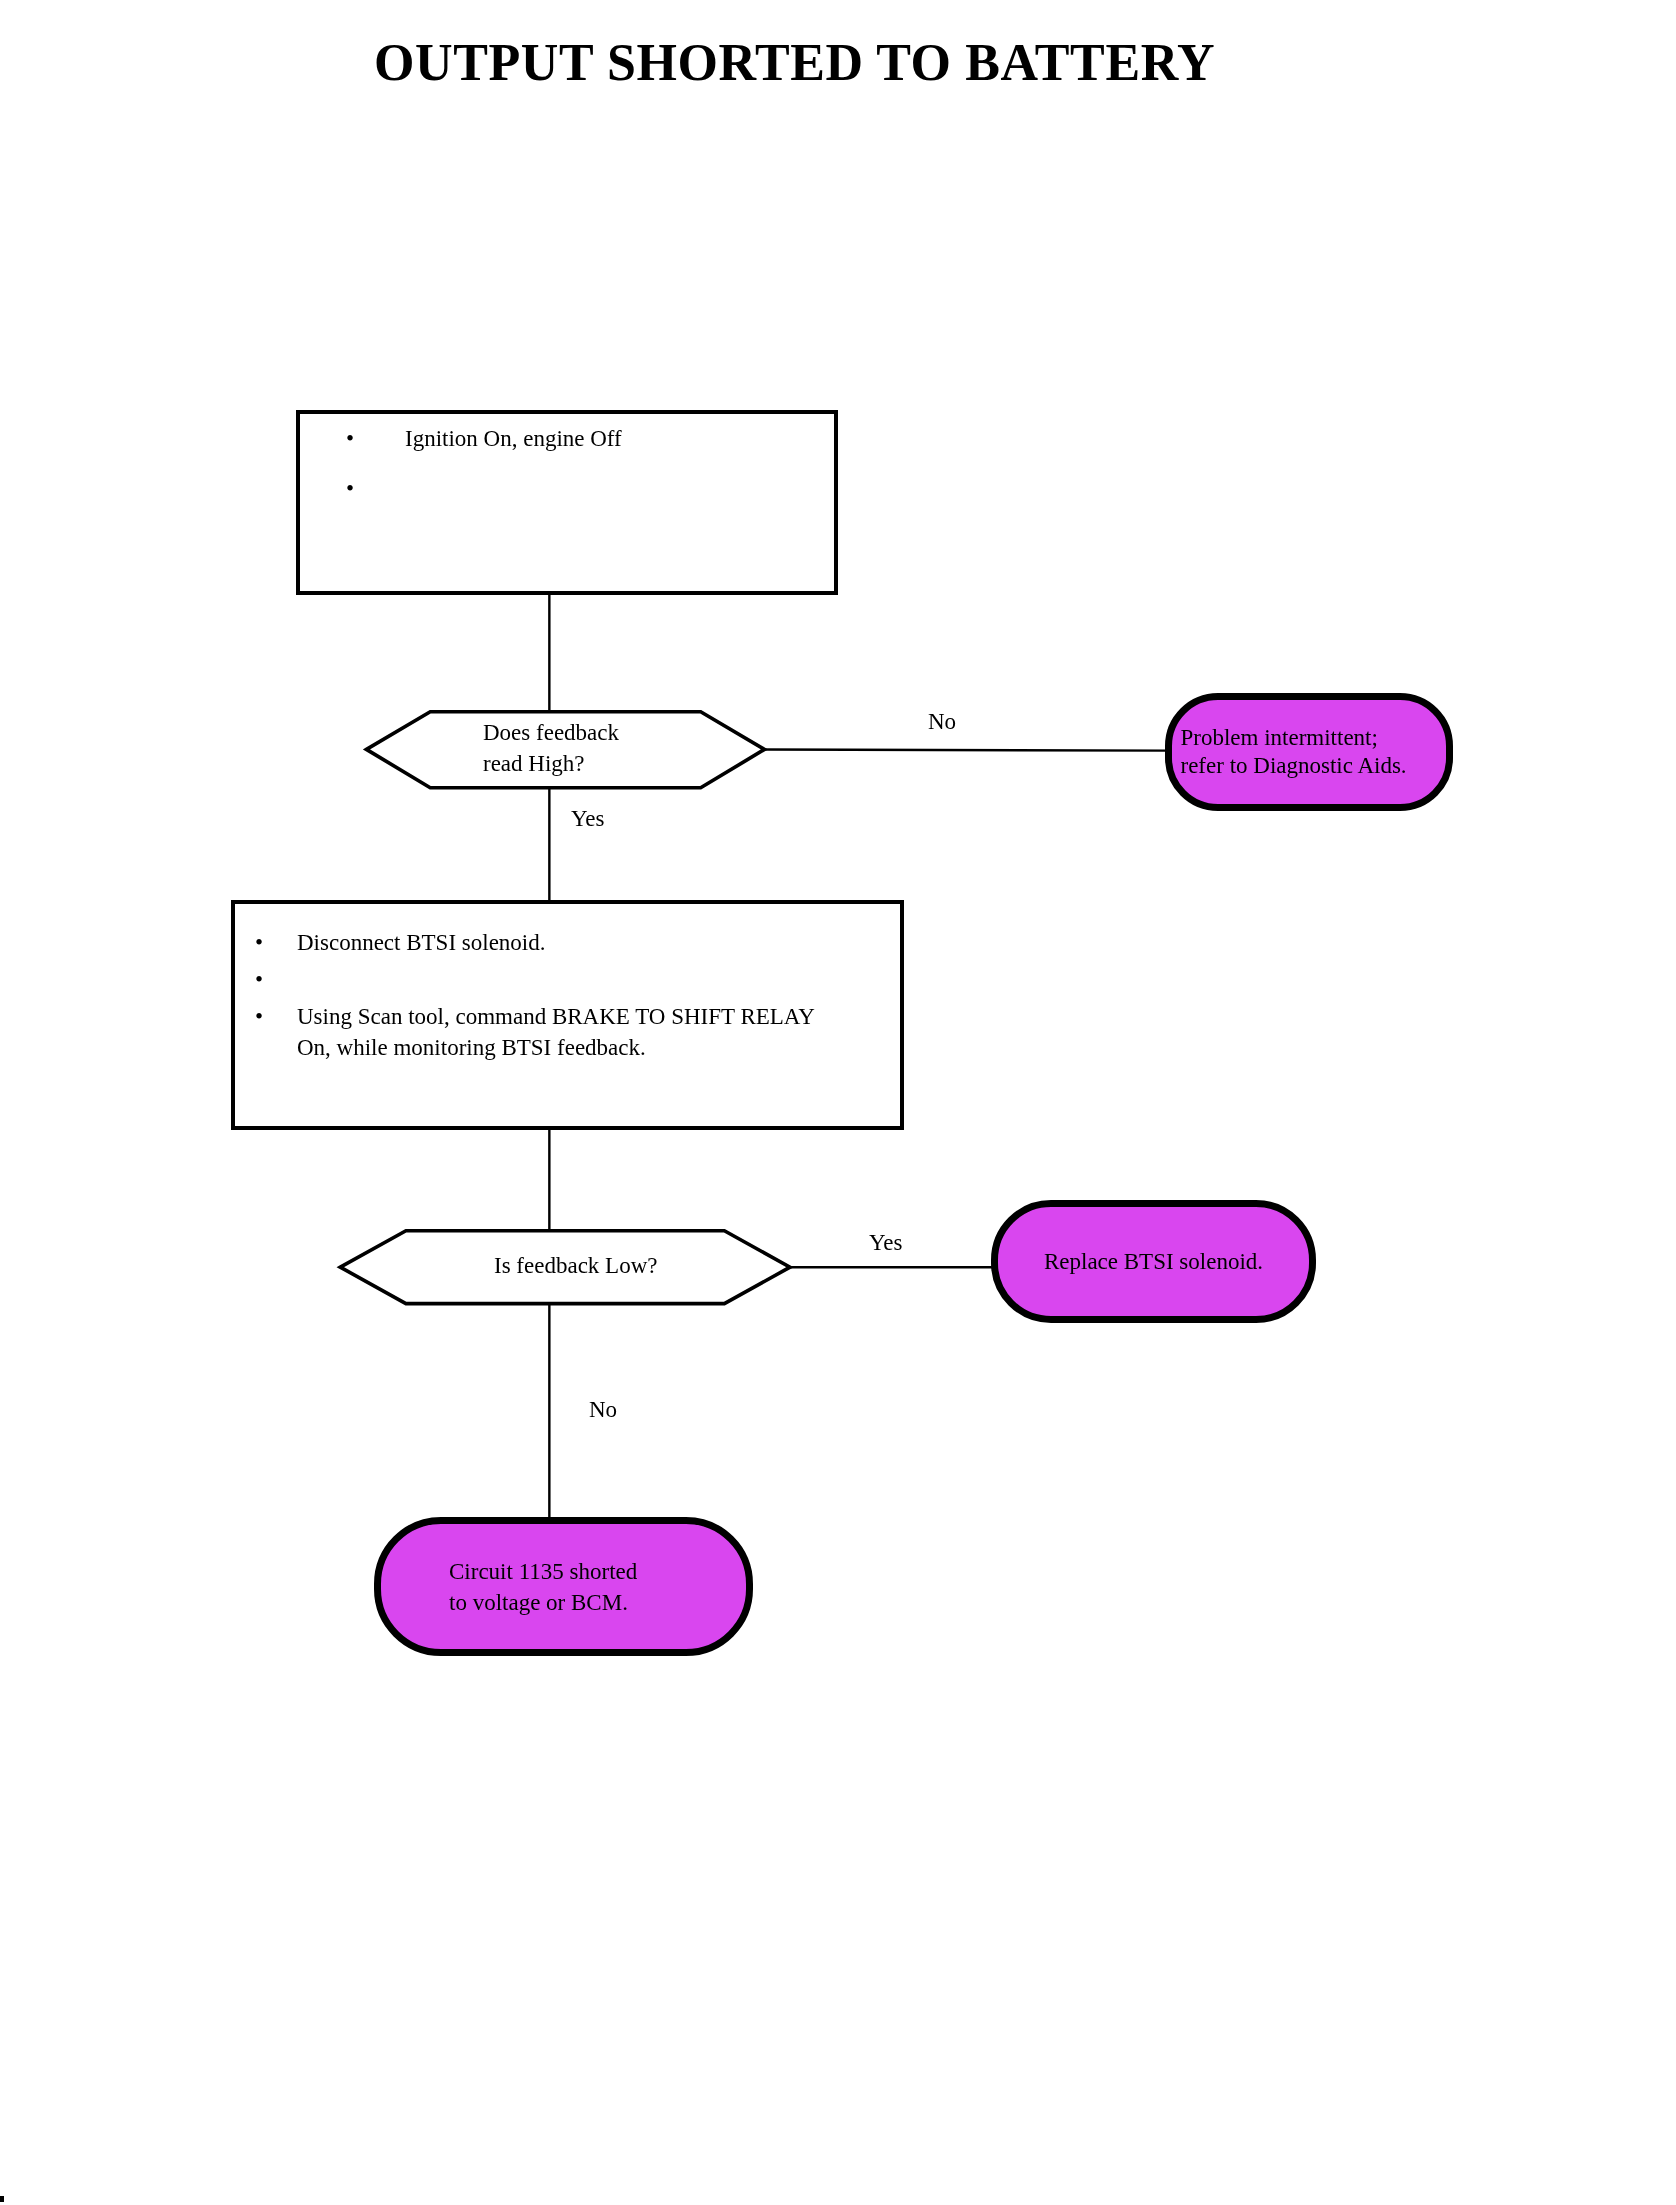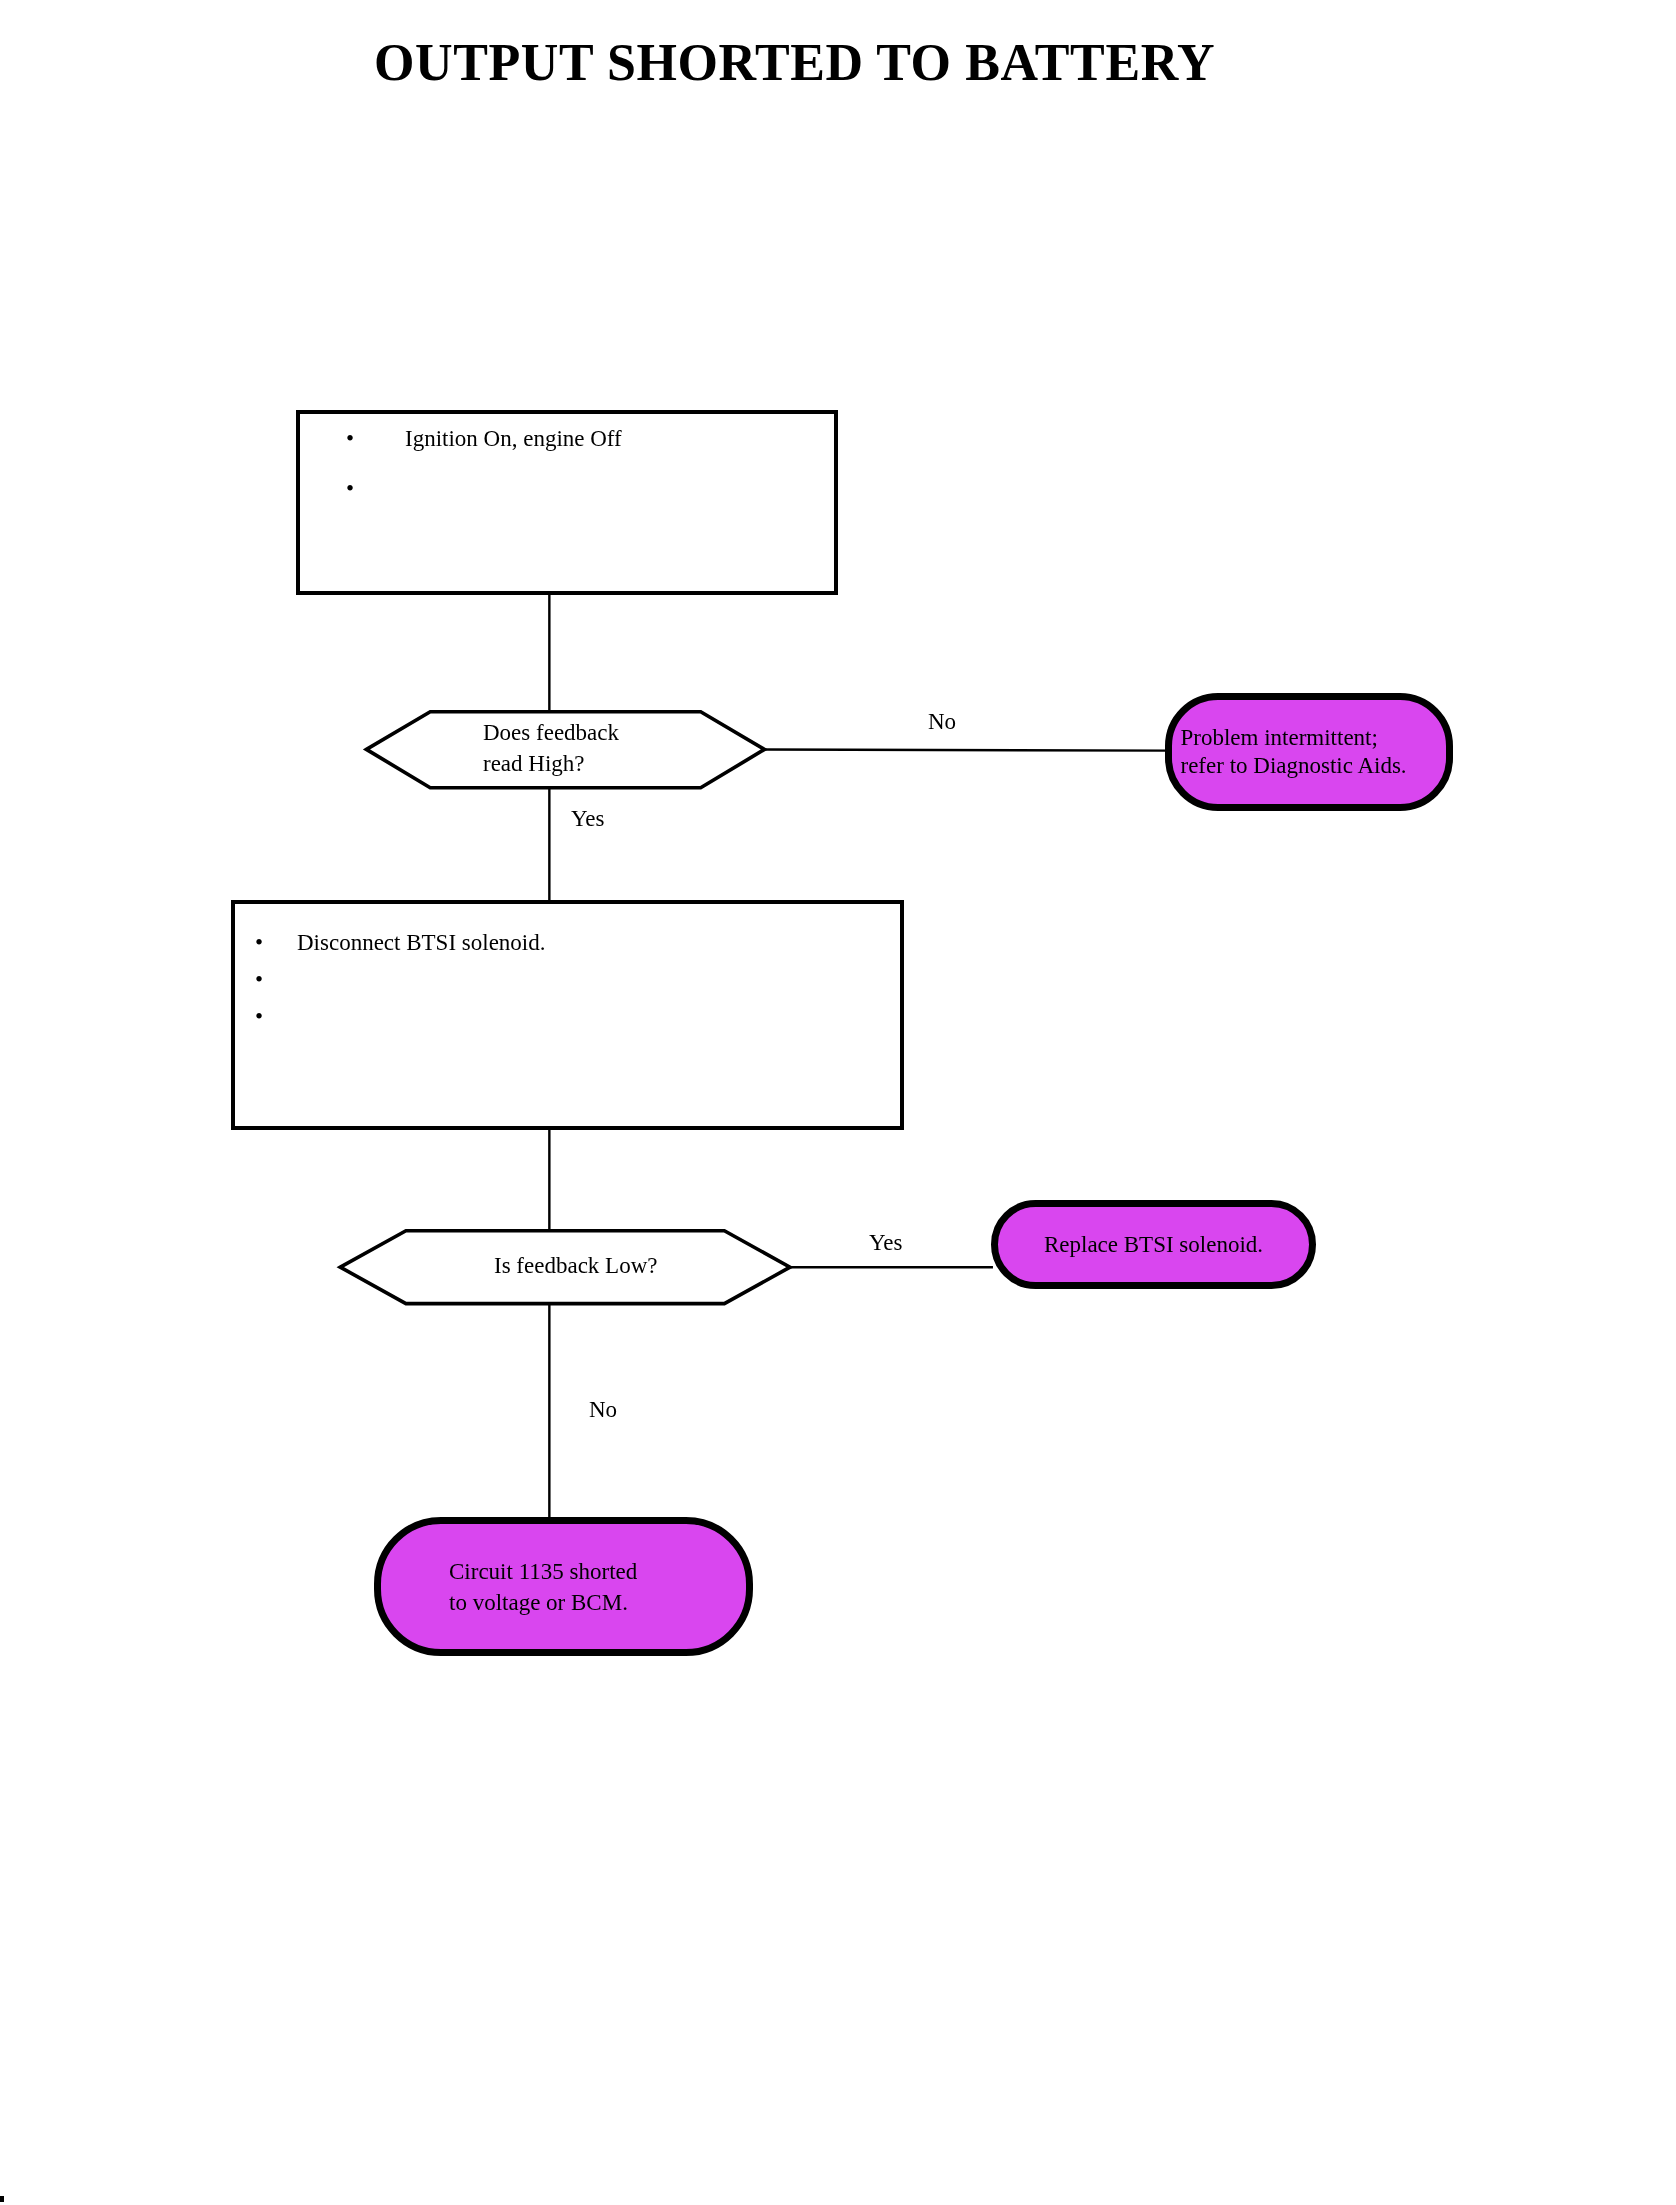--- a/index.html
+++ b/index.html
@@ -51,21 +51,21 @@
   #box2 .row + .row { margin-top: 6px; }
   .stadium {
     position: absolute;
     border: 7.3px solid #000;
     background: #d946ef;
     display: flex;
     align-items: center;
   }
   .stadium .txt { white-space: pre; }
   #stad1 { left: 1165px; top: 693px; width: 288px; height: 118px; border-radius: 53px; padding-left: 8.5px; line-height: 28px; }
-  #stad2 { left: 991px; top: 1200px; width: 325px; height: 89px; border-radius: 60px; justify-content: center; text-align: center; }
+  #stad2 { left: 991px; top: 1200px; width: 325px; height: 123px; border-radius: 60px; justify-content: center; text-align: center; }
   #stad3 { left: 374px; top: 1517px; width: 379px; height: 139px; border-radius: 67px; padding-left: 68px; }
   .hexlabel { position: absolute; white-space: pre; }
   #hex1label { left: 483px; top: 717px; }
   #hex2label { left: 494px; top: 1250px; }
   .edgelabel { position: absolute; white-space: pre; }
   #no1  { left: 928px; top: 706px; }
   #yes1 { left: 571px;  top: 803px; }
   #yes2 { left: 869px; top: 1227px; }
   #no2  { left: 589px;  top: 1394px; }
   .speck { position: absolute; left: 0; top: 2196px; width: 3.6px; height: 5.5px; background: #000; }
@@ -111,20 +111,22 @@
   <div class="proc" id="box2">
     <div class="row">
       <span class="dot">•</span>
       <div class="txt">Disconnect BTSI solenoid.</div>
     </div>
     <div class="row">
       <span class="dot">•</span>
     </div>
     <div class="row">
       <span class="dot">•</span>
+      <div class="txt">Using Scan tool, command BRAKE TO SHIFT RELAY
+On, while monitoring BTSI feedback.</div>
     </div>
   </div>
 
   <div class="hexlabel" id="hex2label">Is feedback Low?</div>
   <div class="edgelabel" id="yes2">Yes</div>
   <div class="edgelabel" id="no2">No</div>
 
   <div class="stadium" id="stad2">
     <div class="txt">Replace BTSI solenoid.</div>
   </div>

